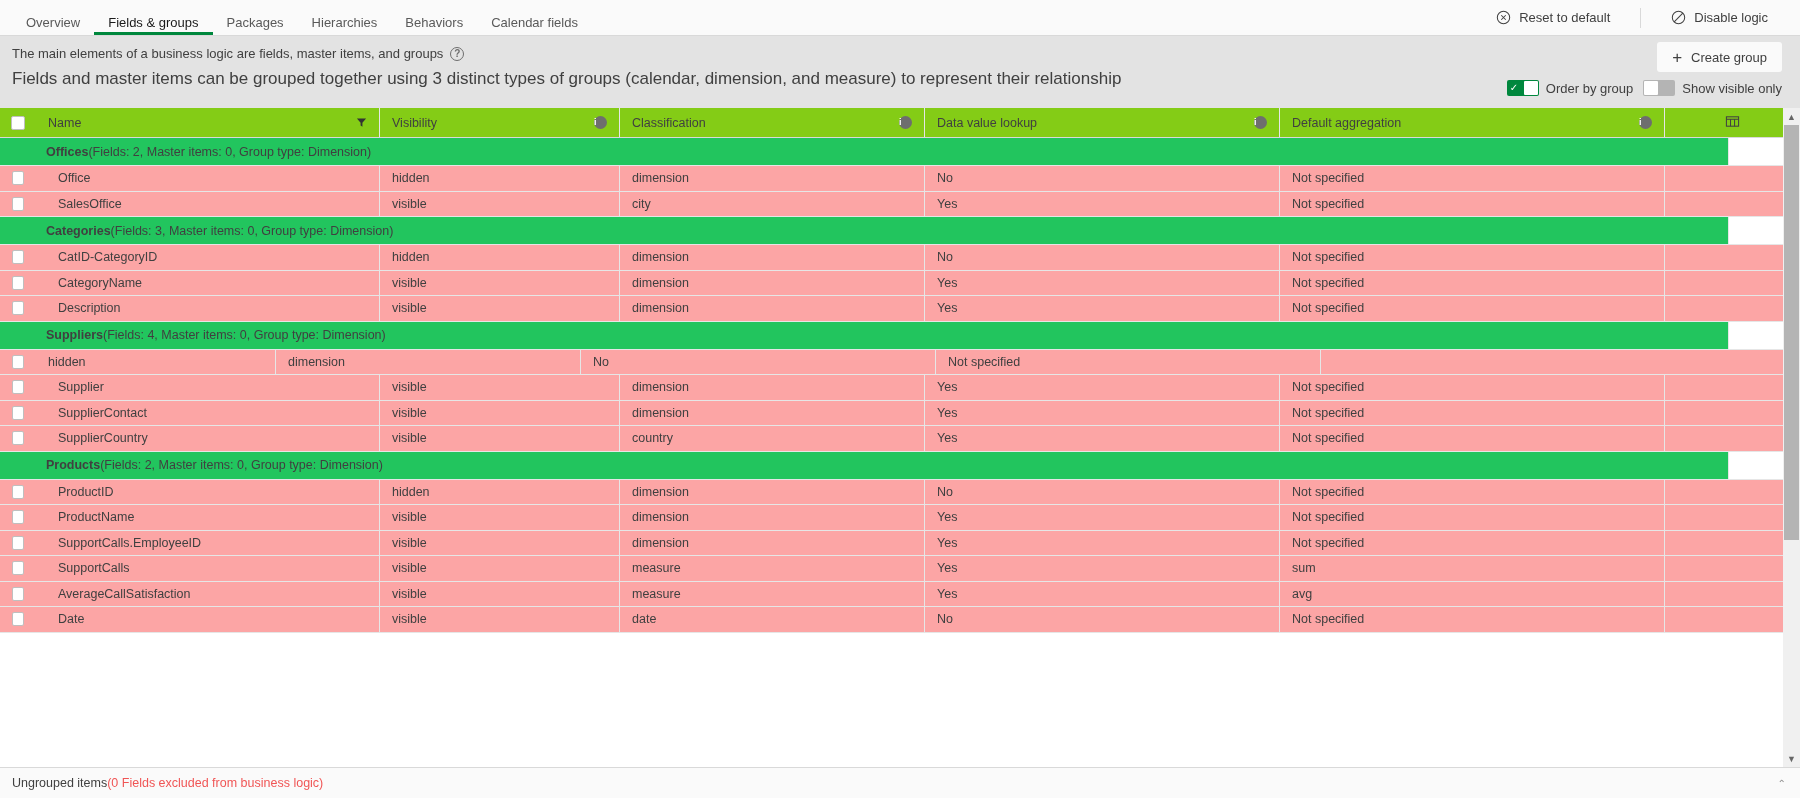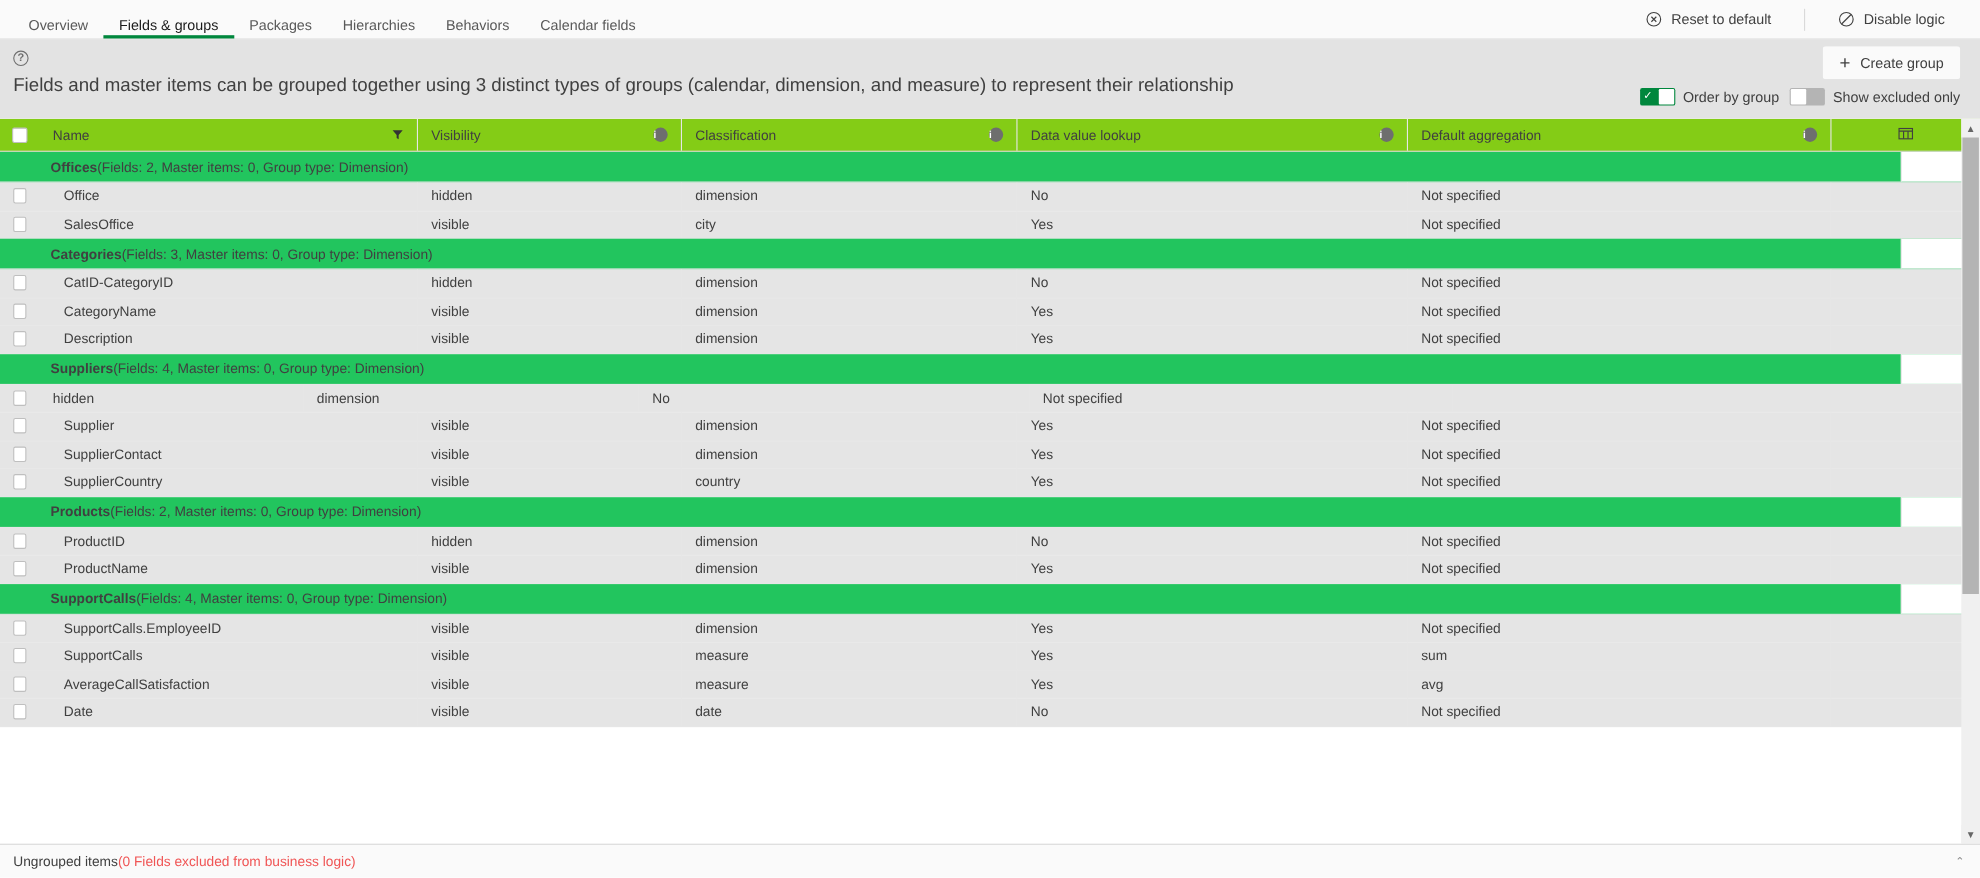--- a/index.html
+++ b/index.html
@@ -223,21 +223,21 @@
   .tbody {
     position: absolute;
     top: 30px; left: 0; right: 0; bottom: 0;
     overflow: hidden;
   }
   .row {
     display: flex;
     align-items: stretch;
     height: 25.5px;
     border-bottom: 1px solid #e6e6e6;
-    background: #e5e5e5;
+    background: #fca5a5;
   }
   .row.group {
     background: #22c55e;
     height: 28px;
     border-bottom: 1px solid #e6e6e6;
   }
   .cell {
     display: flex;
     align-items: center;
     font-size: 12.5px;
@@ -349,41 +349,42 @@
             <line x1="3.4" y1="12.6" x2="12.6" y2="3.4" stroke="#404040" stroke-width="1.1"></line>
           </svg>
         </span>
         <span>Disable logic</span>
       </div>
     </div>
   </div>
 
   <div class="infoband">
     <div class="info-line1">
+      <span>The main elements of a business logic are fields, master items, and groups</span>
       <span class="help-icon">?</span>
     </div>
     <div class="info-line2">Fields and master items can be grouped together using 3 distinct types of groups (calendar, dimension, and measure) to represent their relationship</div>
 
     <div class="band-right">
       <div class="create-group-btn">
         <span class="plus-ic">+</span>
         <span>Create group</span>
       </div>
       <div class="toggles">
         <div class="toggle-wrap">
           <span class="switch on">
               <span class="knob"></span>
             </span>
           <span class="toggle-label">Order by group</span>
         </div>
         <div class="toggle-wrap">
           <span class="switch off">
               <span class="knob"></span>
             </span>
-          <span class="toggle-label">Show excluded only</span>
+          <span class="toggle-label">Show visible only</span>
         </div>
       </div>
     </div>
   </div>
 
   <div class="table-area">
 
     <div class="thead">
       <div class="th col-chk">
         <span class="chk"></span>
@@ -566,27 +567,20 @@
           <div class="cell col-chk" style="justify-content: center;">
             <span class="chk"></span>
           </div>
           <div class="cell col-name">ProductName</div>
           <div class="cell col-vis">visible</div>
           <div class="cell col-class">dimension</div>
           <div class="cell col-dvl">Yes</div>
           <div class="cell col-agg">Not specified</div>
           <div class="cell col-extra"></div>
         </div>
-        <div class="row group">
-          <div class="cell grp-spacer"></div>
-          <div class="grp-body">
-            <div class="group-title"><b>SupportCalls</b><span>(Fields: 4, Master items: 0, Group type: Dimension)</span></div>
-          </div>
-          <div class="grp-trail"></div>
-        </div>
         <div class="row">
           <div class="cell col-chk" style="justify-content: center;">
             <span class="chk"></span>
           </div>
           <div class="cell col-name">SupportCalls.EmployeeID</div>
           <div class="cell col-vis">visible</div>
           <div class="cell col-class">dimension</div>
           <div class="cell col-dvl">Yes</div>
           <div class="cell col-agg">Not specified</div>
           <div class="cell col-extra"></div>

